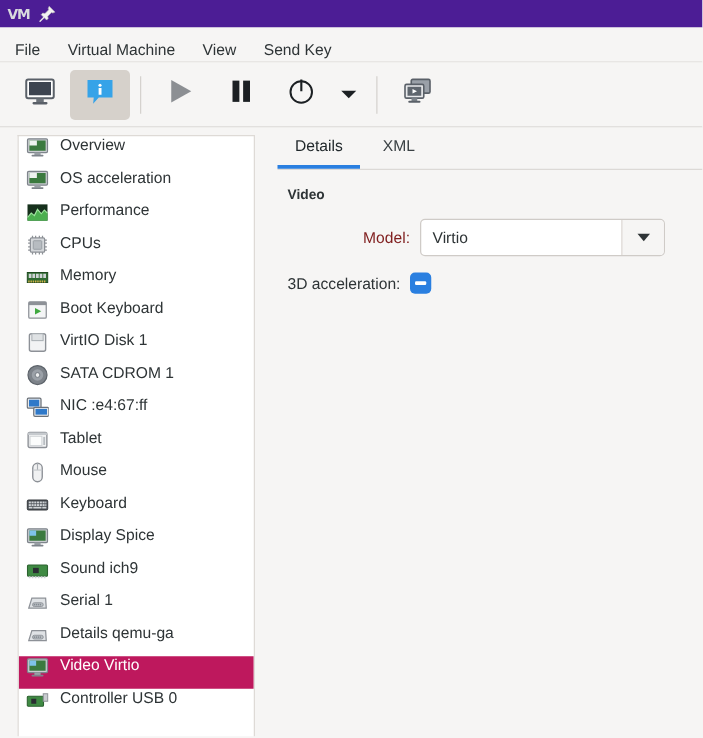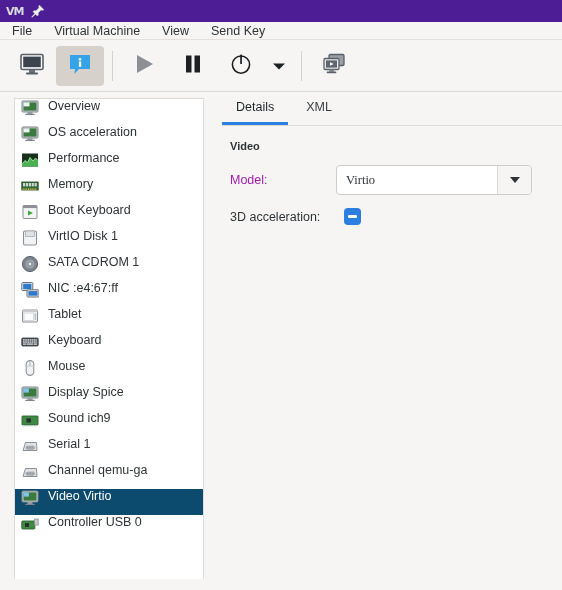--- a/index.html
+++ b/index.html
@@ -24,25 +24,25 @@
     font-weight: bold;
     color: #d8dbde;
     letter-spacing: -1px;
     font-family: "DejaVu Sans", sans-serif;
     line-height: 1;
   }
   #titlebar .tb-pin { width: 14px; height: 14px; display:block; }
 
   
   #menubar {
-    height: 18px;
+    height: 28px;
     background: #f6f5f4;
     border-bottom: 1px solid #e3e1de;
     display: flex;
-    align-items: flex-start;
+    align-items: flex-end;
     padding-left: 10px;
     gap: 18px;
   }
   #menubar .menu-item {
     font-size: 12.5px;
     color: #2e3436;
     cursor: default;
     padding: 2px 2px;
     white-space: nowrap;
   }
@@ -90,21 +90,21 @@
     height: 26px;
     display: flex;
     align-items: flex-start;
     padding-left: 6px;
     gap: 9px;
     font-size: 12.5px;
     color: #2e3436;
     cursor: default;
     white-space: nowrap;
   }
-  .side-row.selected { background: #0c4a6e; color: #ffffff; }
+  .side-row.selected { background: #be185d; color: #ffffff; }
   .side-row .ic { width: 18px; height: 18px; flex: 0 0 18px; display:block; }
 
   
   #rightpane {
     flex: 1;
     display: flex;
     flex-direction: column;
     padding-left: 18px;
   }
   #tabs {
@@ -124,34 +124,33 @@
   }
   .tab.selected { border-bottom-color: #2a7fe0; color: #1f2629; }
 
   #formarea { padding: 14px 14px 0 8px; }
   .sec-title { font-size: 11px; font-weight: bold; color: #2e3436; }
   .form-row {
     display: flex; align-items: center;
     margin-top: 13px;
   }
   .form-label {
-    font-size: 12.5px; color: #a21caf;
-    text-align: left;
+    font-size: 12.5px; color: #7f1d1d;
+    text-align: right;
     width: 106px;
     padding-right: 8px;
   }
   .combo {
     display: flex;
     height: 30px;
     width: 196px;
     border: 1px solid #cfcbc7;
     border-radius: 4px;
     background: #ffffff;
     overflow: hidden;
-    font-family: Liberation Serif, serif;
   }
   .combo .cval {
     flex: 1;
     display: flex; align-items: center;
     padding-left: 9px;
     font-size: 12.5px;
     color: #2e3436;
   }
   .combo .cbtn {
     width: 34px;
@@ -159,21 +158,21 @@
     background: #f6f5f4;
     display: flex; align-items: center; justify-content: center;
   }
   .caret {
     width: 0; height: 0;
     border-left: 5px solid transparent;
     border-right: 5px solid transparent;
     border-top: 6px solid #2e3436;
   }
   .check-row { display: flex; align-items: center; margin-top: 13px; }
-  .check-label { font-size: 12.5px; color: #2e3436; padding-right: 24px; text-align: center; }
+  .check-label { font-size: 12.5px; color: #2e3436; padding-right: 8px; text-align: center; }
   .checkbox {
     width: 17px; height: 17px;
     background: #2a7fe0;
     border-radius: 4px;
     display: flex; align-items: center; justify-content: center;
   }
   .checkbox .dash { width: 9px; height: 3px; background: #ffffff; border-radius: 1px; }
 </style>
 </head>
 <body>
@@ -304,20 +303,35 @@
       <span class="ic">
         <svg viewBox="0 0 18 18" width="18" height="18">
           <rect x="1" y="2.5" width="16" height="13" fill="#16301c"></rect>
           <path d="M1 13 L4 9.5 L6.5 11.5 L9 6.5 L12 10 L14.5 7 L17 9.5 L17 15.5 L1 15.5 Z" fill="#4caf50"></path>
           <path d="M1 13 L4 9.5 L6.5 11.5 L9 6.5 L12 10 L14.5 7 L17 9.5" fill="none" stroke="#9fe89f" stroke-width="0.9"></path>
         </svg>
       </span>
       <span>Performance</span>
     </div>
 
+    <div class="side-row">
+      <span class="ic">
+        <svg viewBox="0 0 18 18" width="18" height="18">
+          <g stroke="#8d9197" stroke-width="1">
+            <path d="M5 1.5 V3.5 M7.5 1.5 V3.5 M10.5 1.5 V3.5 M13 1.5 V3.5"></path>
+            <path d="M5 14.5 V16.5 M7.5 14.5 V16.5 M10.5 14.5 V16.5 M13 14.5 V16.5"></path>
+            <path d="M1.5 5 H3.5 M1.5 7.5 H3.5 M1.5 10.5 H3.5 M1.5 13 H3.5"></path>
+            <path d="M14.5 5 H16.5 M14.5 7.5 H16.5 M14.5 10.5 H16.5 M14.5 13 H16.5"></path>
+          </g>
+          <rect x="3.3" y="3.3" width="11.4" height="11.4" rx="1" fill="#d4d7da" stroke="#8d9197" stroke-width="1"></rect>
+          <rect x="5.6" y="5.6" width="6.8" height="6.8" rx="0.6" fill="#b7bcc1" stroke="#9aa0a6" stroke-width="0.8"></rect>
+        </svg>
+      </span>
+      <span>CPUs</span>
+    </div>
 
     <div class="side-row">
       <span class="ic">
         <svg viewBox="0 0 18 18" width="18" height="18">
           <rect x="0.8" y="5" width="16.4" height="8" fill="#2f6b31" stroke="#1f4a20" stroke-width="0.8"></rect>
           <g fill="#cfd3d6">
             <rect x="2" y="6" width="2.2" height="3.4"></rect>
               <rect x="4.9" y="6" width="2.2" height="3.4"></rect>
             <rect x="7.8" y="6" width="2.2" height="3.4"></rect>
               <rect x="10.7" y="6" width="2.2" height="3.4"></rect>
@@ -385,20 +399,31 @@
     <div class="side-row">
       <span class="ic">
         <svg viewBox="0 0 18 18" width="18" height="18">
           <rect x="1.5" y="3" width="15" height="12" rx="1.2" fill="#f2f3f4" stroke="#8d9197" stroke-width="1.1"></rect>
           <rect x="1.5" y="3" width="15" height="2" fill="#c6cace"></rect>
           <rect x="3" y="6" width="9.5" height="7.5" fill="#fbfcfc" stroke="#cdd1d4" stroke-width="0.8"></rect>
           <rect x="13.6" y="6.5" width="1.5" height="6.5" fill="#b9bec2"></rect>
         </svg>
       </span>
       <span>Tablet</span>
+    </div>
+
+    <div class="side-row">
+      <span class="ic">
+        <svg viewBox="0 0 18 18" width="18" height="18">
+          <rect x="5.2" y="1.6" width="7.6" height="14.8" rx="3.8" fill="#f0f1f2" stroke="#8d9197" stroke-width="1.1"></rect>
+          <path d="M9 1.6 V7" stroke="#a9aeb3" stroke-width="0.9"></path>
+          <rect x="5.2" y="6.6" width="7.6" height="0.9" fill="#c3c7cb"></rect>
+        </svg>
+      </span>
+      <span>Mouse</span>
     </div>
 
     <div class="side-row">
       <span class="ic">
         <svg viewBox="0 0 18 18" width="18" height="18">
           <rect x="0.8" y="5" width="16.4" height="8" rx="1" fill="#4a4f55" stroke="#34383d" stroke-width="0.8"></rect>
           <g fill="#cfd3d6">
             <rect x="2" y="6.2" width="1.7" height="1.5"></rect>
               <rect x="4.2" y="6.2" width="1.7" height="1.5"></rect>
             <rect x="6.4" y="6.2" width="1.7" height="1.5"></rect>
@@ -418,31 +443,20 @@
             <rect x="12.8" y="10.4" width="3.3" height="1.4"></rect>
           </g>
         </svg>
       </span>
       <span>Keyboard</span>
     </div>
 
     <div class="side-row">
       <span class="ic">
         <svg viewBox="0 0 18 18" width="18" height="18">
-          <rect x="5.2" y="1.6" width="7.6" height="14.8" rx="3.8" fill="#f0f1f2" stroke="#8d9197" stroke-width="1.1"></rect>
-          <path d="M9 1.6 V7" stroke="#a9aeb3" stroke-width="0.9"></path>
-          <rect x="5.2" y="6.6" width="7.6" height="0.9" fill="#c3c7cb"></rect>
-        </svg>
-      </span>
-      <span>Mouse</span>
-    </div>
-
-    <div class="side-row">
-      <span class="ic">
-        <svg viewBox="0 0 18 18" width="18" height="18">
           <rect x="1" y="2" width="16" height="11" rx="1" fill="#c9ccd0" stroke="#7e848b" stroke-width="1"></rect>
           <rect x="2.5" y="3.4" width="13" height="8.2" fill="#3b7a3f"></rect>
           <rect x="2.5" y="3.4" width="5.4" height="4.2" fill="#7fc3ea"></rect>
           <rect x="6.5" y="13" width="5" height="2" fill="#9aa0a6"></rect>
           <rect x="4.2" y="14.7" width="9.6" height="1.4" rx="0.7" fill="#7e848b"></rect>
         </svg>
       </span>
       <span>Display Spice</span>
     </div>
 
@@ -486,21 +500,21 @@
           <path d="M2 13.5 L4.5 5.5 L15.5 5.5 L16 13.5 Z" fill="#dfe2e5" stroke="#8d9197" stroke-width="1"></path>
           <rect x="5" y="9.2" width="8.6" height="3" rx="1.5" fill="#b7bcc1" stroke="#8d9197" stroke-width="0.7"></rect>
           <g fill="#7e848b">
             <rect x="6" y="10.1" width="0.9" height="1.2"></rect>
               <rect x="7.6" y="10.1" width="0.9" height="1.2"></rect>
             <rect x="9.2" y="10.1" width="0.9" height="1.2"></rect>
               <rect x="10.8" y="10.1" width="0.9" height="1.2"></rect>
           </g>
         </svg>
       </span>
-      <span>Channel qemu-ga</span>
+      <span>Details qemu-ga</span>
     </div>
 
 
     <div class="side-row selected">
       <span class="ic">
         <svg viewBox="0 0 18 18" width="18" height="18">
           <rect x="1" y="2" width="16" height="11" rx="1" fill="#c9ccd0" stroke="#7e848b" stroke-width="1"></rect>
           <rect x="2.5" y="3.4" width="13" height="8.2" fill="#3b7a3f"></rect>
           <rect x="2.5" y="3.4" width="5.4" height="4.2" fill="#7fc3ea"></rect>
           <rect x="6.5" y="13" width="5" height="2" fill="#9aa0a6"></rect>

